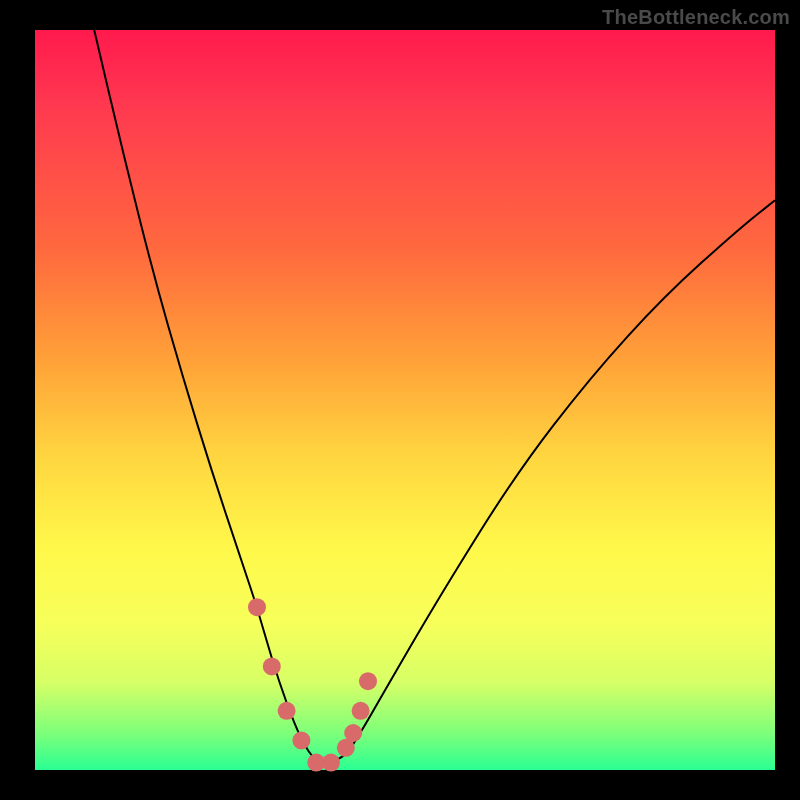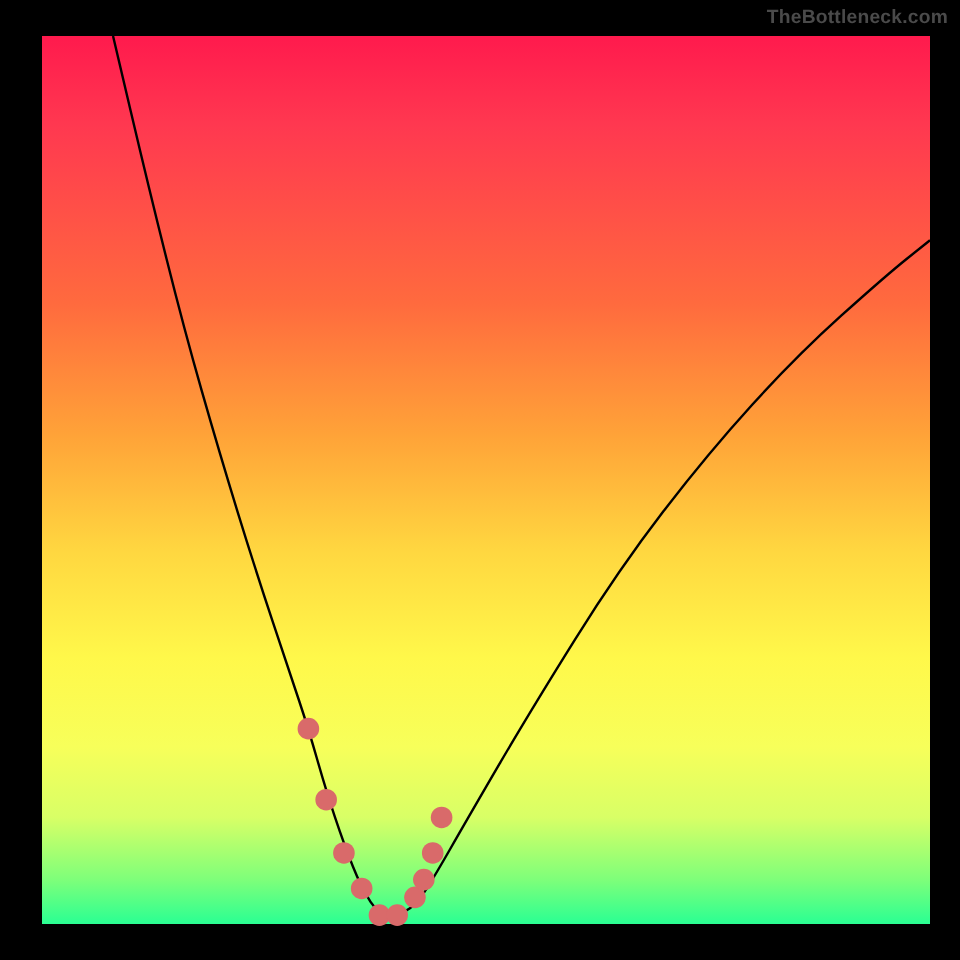--- a/index.html
+++ b/index.html
@@ -38,21 +38,21 @@
       #d8ff66 88%,
       #7eff7a 95%,
       #2aff93 100%
     );
   }
   .watermark {
     position: absolute;
     top: 6px;
     right: 10px;
     color: #4a4a4a;
-    font-size: 16px;
+    font-size: 20px;
     font-weight: 600;
     letter-spacing: 0.2px;
     user-select: none;
   }
   svg.curve {
     position: absolute;
     left: 0;
     top: 0;
     width: 740px;
     height: 740px;

